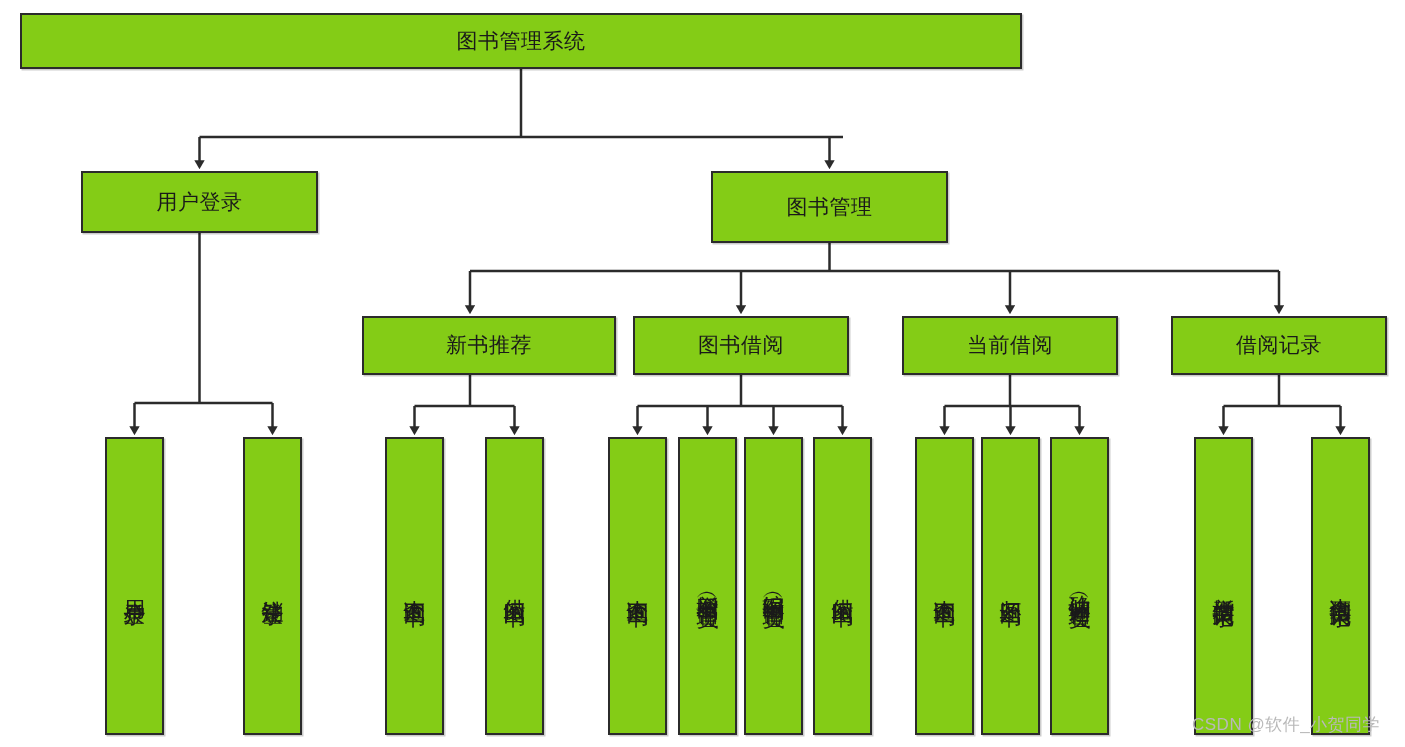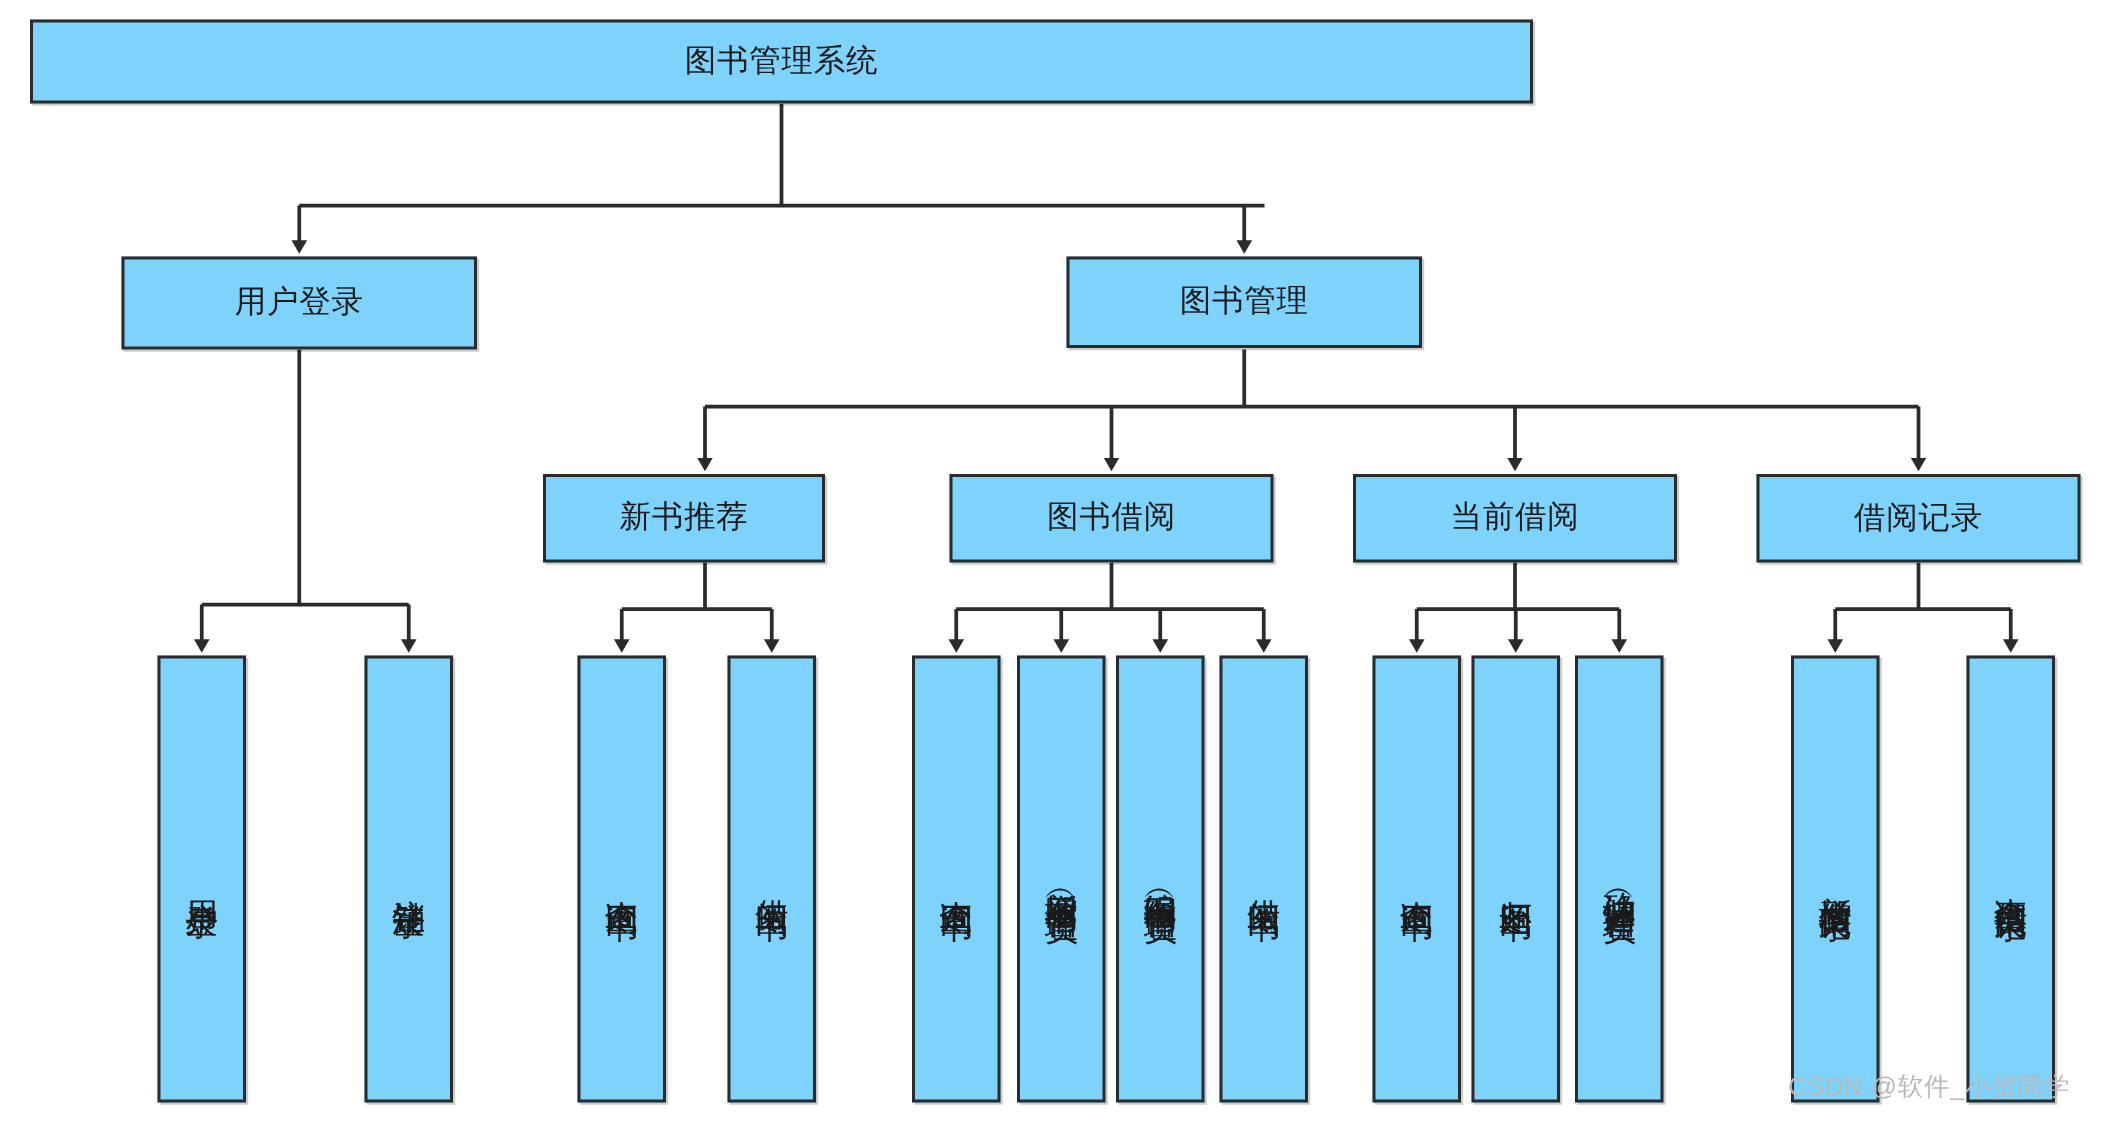--- a/index.html
+++ b/index.html
@@ -22,21 +22,21 @@
     position: absolute;
     left: 0;
     top: 0;
     width: 1405px;
     height: 747px;
   }
   .node {
     position: absolute;
     box-sizing: border-box;
     border: 2.5px solid #2b2b2b;
-    background: #7dd3fc;
+    background: #84cc16;
     display: flex;
     align-items: center;
     justify-content: center;
     color: #1a1a1a;
     box-shadow: 1.5px 1.5px 0 rgba(0,0,0,0.20);
   }
   .node .label {
     display: block;
     text-align: center;
     line-height: 1.18;
@@ -135,25 +135,25 @@
     </g>
   </svg>
 
   <div class="node horiz" id="node-root" style="left: 20px; top: 13px; width: 1002px; height: 56px;">
     <span class="label">图书管理系统</span>
   </div>
 
   <div class="node horiz" id="node-user-login" style="left: 81px; top: 171px; width: 237px; height: 62px;">
     <span class="label">用户登录</span>
   </div>
-  <div class="node horiz" id="node-book-manage" style="left: 711px; top: 171px; width: 237px; height: 61px;">
+  <div class="node horiz" id="node-book-manage" style="left: 711px; top: 171px; width: 237px; height: 72px;">
     <span class="label">图书管理</span>
   </div>
 
-  <div class="node horiz" id="node-new-book-rec" style="left: 362px; top: 316px; width: 188px; height: 59px;">
+  <div class="node horiz" id="node-new-book-rec" style="left: 362px; top: 316px; width: 254px; height: 59px;">
     <span class="label">新书推荐</span>
   </div>
   <div class="node horiz" id="node-current-borrow" style="left: 902px; top: 316px; width: 216px; height: 59px;">
     <span class="label">当前借阅</span>
   </div>
   <div class="node horiz" id="node-book-borrow" style="left: 633px; top: 316px; width: 216px; height: 59px;">
     <span class="label">图书借阅</span>
   </div>
   <div class="node horiz" id="node-borrow-record" style="left: 1171px; top: 316px; width: 216px; height: 59px; font-family: Liberation Serif, serif;">
     <span class="label">借阅记录</span>

